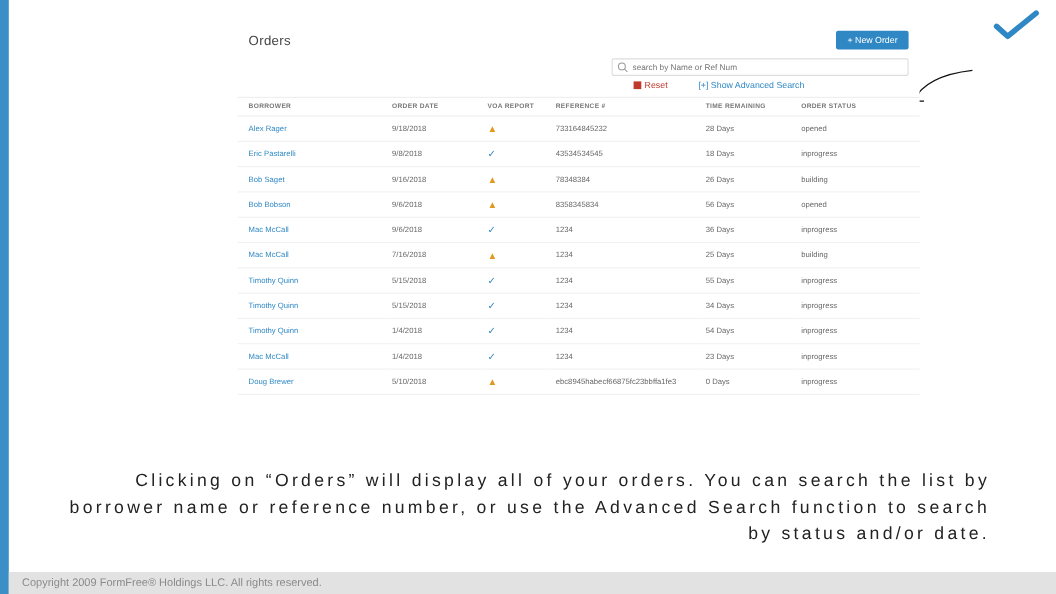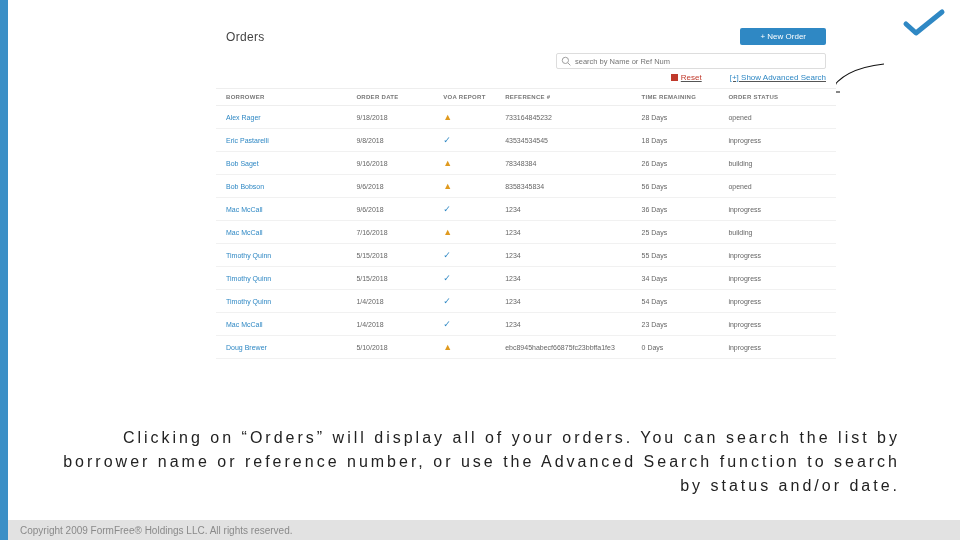--- a/index.html
+++ b/index.html
@@ -27,40 +27,40 @@
     font-size: 8px;
     color: #555;
   }
   .panel-top {
     display: flex; justify-content: space-between; align-items: center;
     padding: 4px 10px 8px 10px;
   }
   .panel-title { font-size: 12px; font-weight: 400; color: #444; letter-spacing: .3px; }
   .btn-new {
     background: #2f88c4; color: #fff; border: none;
-    padding: 4px 20px; font-size: 8px; border-radius: 2px;
+    padding: 4px 10px; font-size: 8px; border-radius: 2px;
     cursor: pointer;
   }
   .searchrow {
     display: flex; justify-content: flex-end; padding: 0 10px 2px 10px;
   }
   .searchbox {
     display: flex; align-items: center;
     border: 1px solid #ddd; border-radius: 2px;
     width: 270px; height: 16px; padding: 0 4px; margin-left: 48px;
   }
   .searchbox svg { flex: 0 0 auto; }
   .searchbox input {
     border: none; outline: none; font-size: 7.5px; color: #999;
     flex: 1; margin-left: 4px; background: transparent;
   }
   .resetrow {
-    display: flex; justify-content: flex-end;
+    display: flex; justify-content: flex-start;
     padding: 2px 10px 6px 10px;
-    width: 270px; margin-left: auto; text-decoration: underline;
+    width: 270px; margin-left: auto;
   }
   .reset { color: #c0392b; font-size: 8px; display: flex; align-items: center; gap: 3px; cursor: pointer; }
   .reset .sq { width: 7px; height: 7px; background: #c0392b; display: inline-block; }
   .adv { color: #2f88c4; font-size: 8px; cursor: pointer; margin-left: 28px; }
 
   table.orders {
     width: 100%; border-collapse: collapse; font-size: 7px;
   }
   table.orders th {
     text-align: left; font-weight: 600; text-transform: uppercase;

